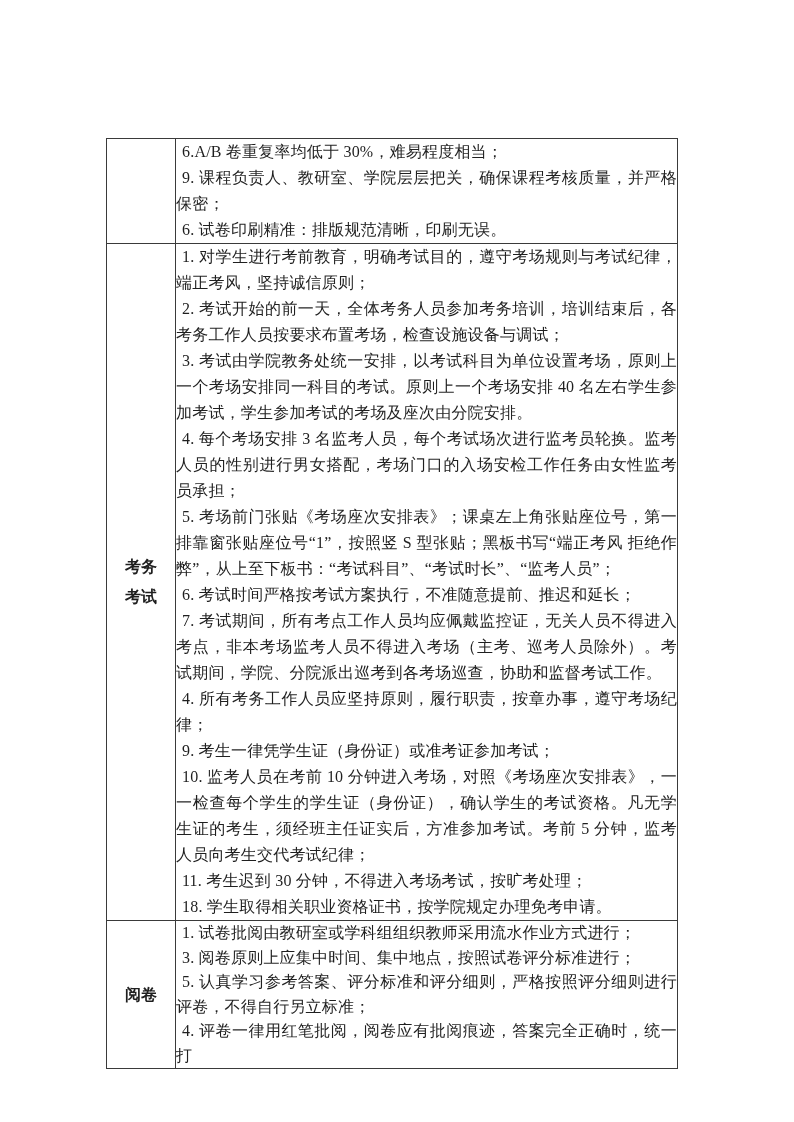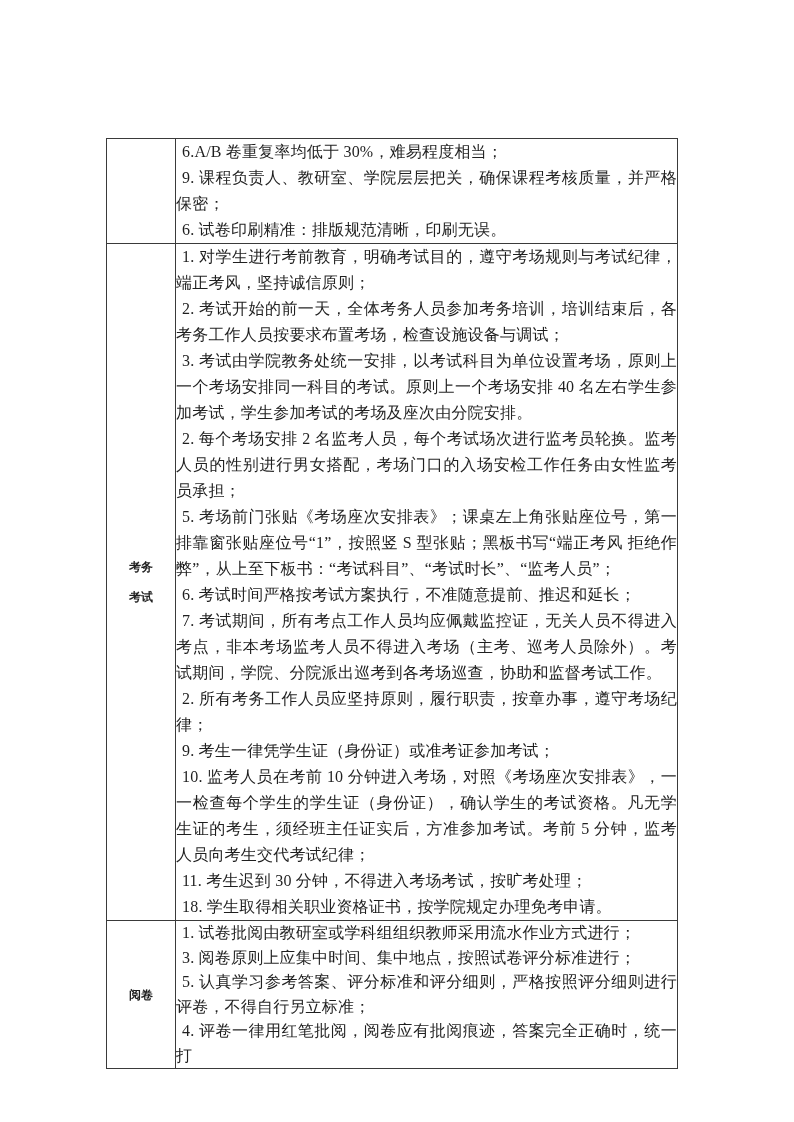--- a/index.html
+++ b/index.html
@@ -26,21 +26,21 @@
   }
   table.doc td {
     border: 1px solid #3a3a3a;
     vertical-align: middle;
     padding: 0;
   }
   col.c1 { width: 69px; }
   td.hdr {
     text-align: center;
     font-weight: bold;
-    font-size: 12px;
+    font-size: 16px;
   }
   .hdr-line {
     line-height: 30px;
   }
   td.cell {
     padding: 0 3px 0 2px;
   }
   p.item {
     margin: 0;
     font-size: 16px;
@@ -74,25 +74,25 @@
       </tr>
       <tr class="r2">
         <td class="hdr">
           <div class="hdr-line">考务</div>
           <div class="hdr-line">考试</div>
         </td>
         <td class="cell">
           <p class="item">1. 对学生进行考前教育，明确考试目的，遵守考场规则与考试纪律，端正考风，坚持诚信原则；</p>
           <p class="item">2. 考试开始的前一天，全体考务人员参加考务培训，培训结束后，各考务工作人员按要求布置考场，检查设施设备与调试；</p>
           <p class="item">3. 考试由学院教务处统一安排，以考试科目为单位设置考场，原则上一个考场安排同一科目的考试。原则上一个考场安排 40 名左右学生参加考试，学生参加考试的考场及座次由分院安排。</p>
-          <p class="item">2. 每个考场安排 2 名监考人员，每个考试场次进行监考员轮换。监考人员的性别进行男女搭配，考场门口的入场安检工作任务由女性监考员承担；</p>
+          <p class="item">4. 每个考场安排 3 名监考人员，每个考试场次进行监考员轮换。监考人员的性别进行男女搭配，考场门口的入场安检工作任务由女性监考员承担；</p>
           <p class="item">5. 考场前门张贴《考场座次安排表》；课桌左上角张贴座位号，第一排靠窗张贴座位号“1”，按照竖 S 型张贴；黑板书写“端正考风 拒绝作弊”，从上至下板书：“考试科目”、“考试时长”、“监考人员”；</p>
           <p class="item">6. 考试时间严格按考试方案执行，不准随意提前、推迟和延长；</p>
           <p class="item">7. 考试期间，所有考点工作人员均应佩戴监控证，无关人员不得进入考点，非本考场监考人员不得进入考场（主考、巡考人员除外）。考试期间，学院、分院派出巡考到各考场巡查，协助和监督考试工作。</p>
-          <p class="item">2. 所有考务工作人员应坚持原则，履行职责，按章办事，遵守考场纪律；</p>
+          <p class="item">4. 所有考务工作人员应坚持原则，履行职责，按章办事，遵守考场纪律；</p>
           <p class="item">9. 考生一律凭学生证（身份证）或准考证参加考试；</p>
           <p class="item">10. 监考人员在考前 10 分钟进入考场，对照《考场座次安排表》，一一检查每个学生的学生证（身份证），确认学生的考试资格。凡无学生证的考生，须经班主任证实后，方准参加考试。考前 5 分钟，监考人员向考生交代考试纪律；</p>
           <p class="item">11. 考生迟到 30 分钟，不得进入考场考试，按旷考处理；</p>
           <p class="item">18. 学生取得相关职业资格证书，按学院规定办理免考申请。</p>
         </td>
       </tr>
       <tr class="r3">
         <td class="hdr">
           <div class="hdr-line">阅卷</div>
         </td>

